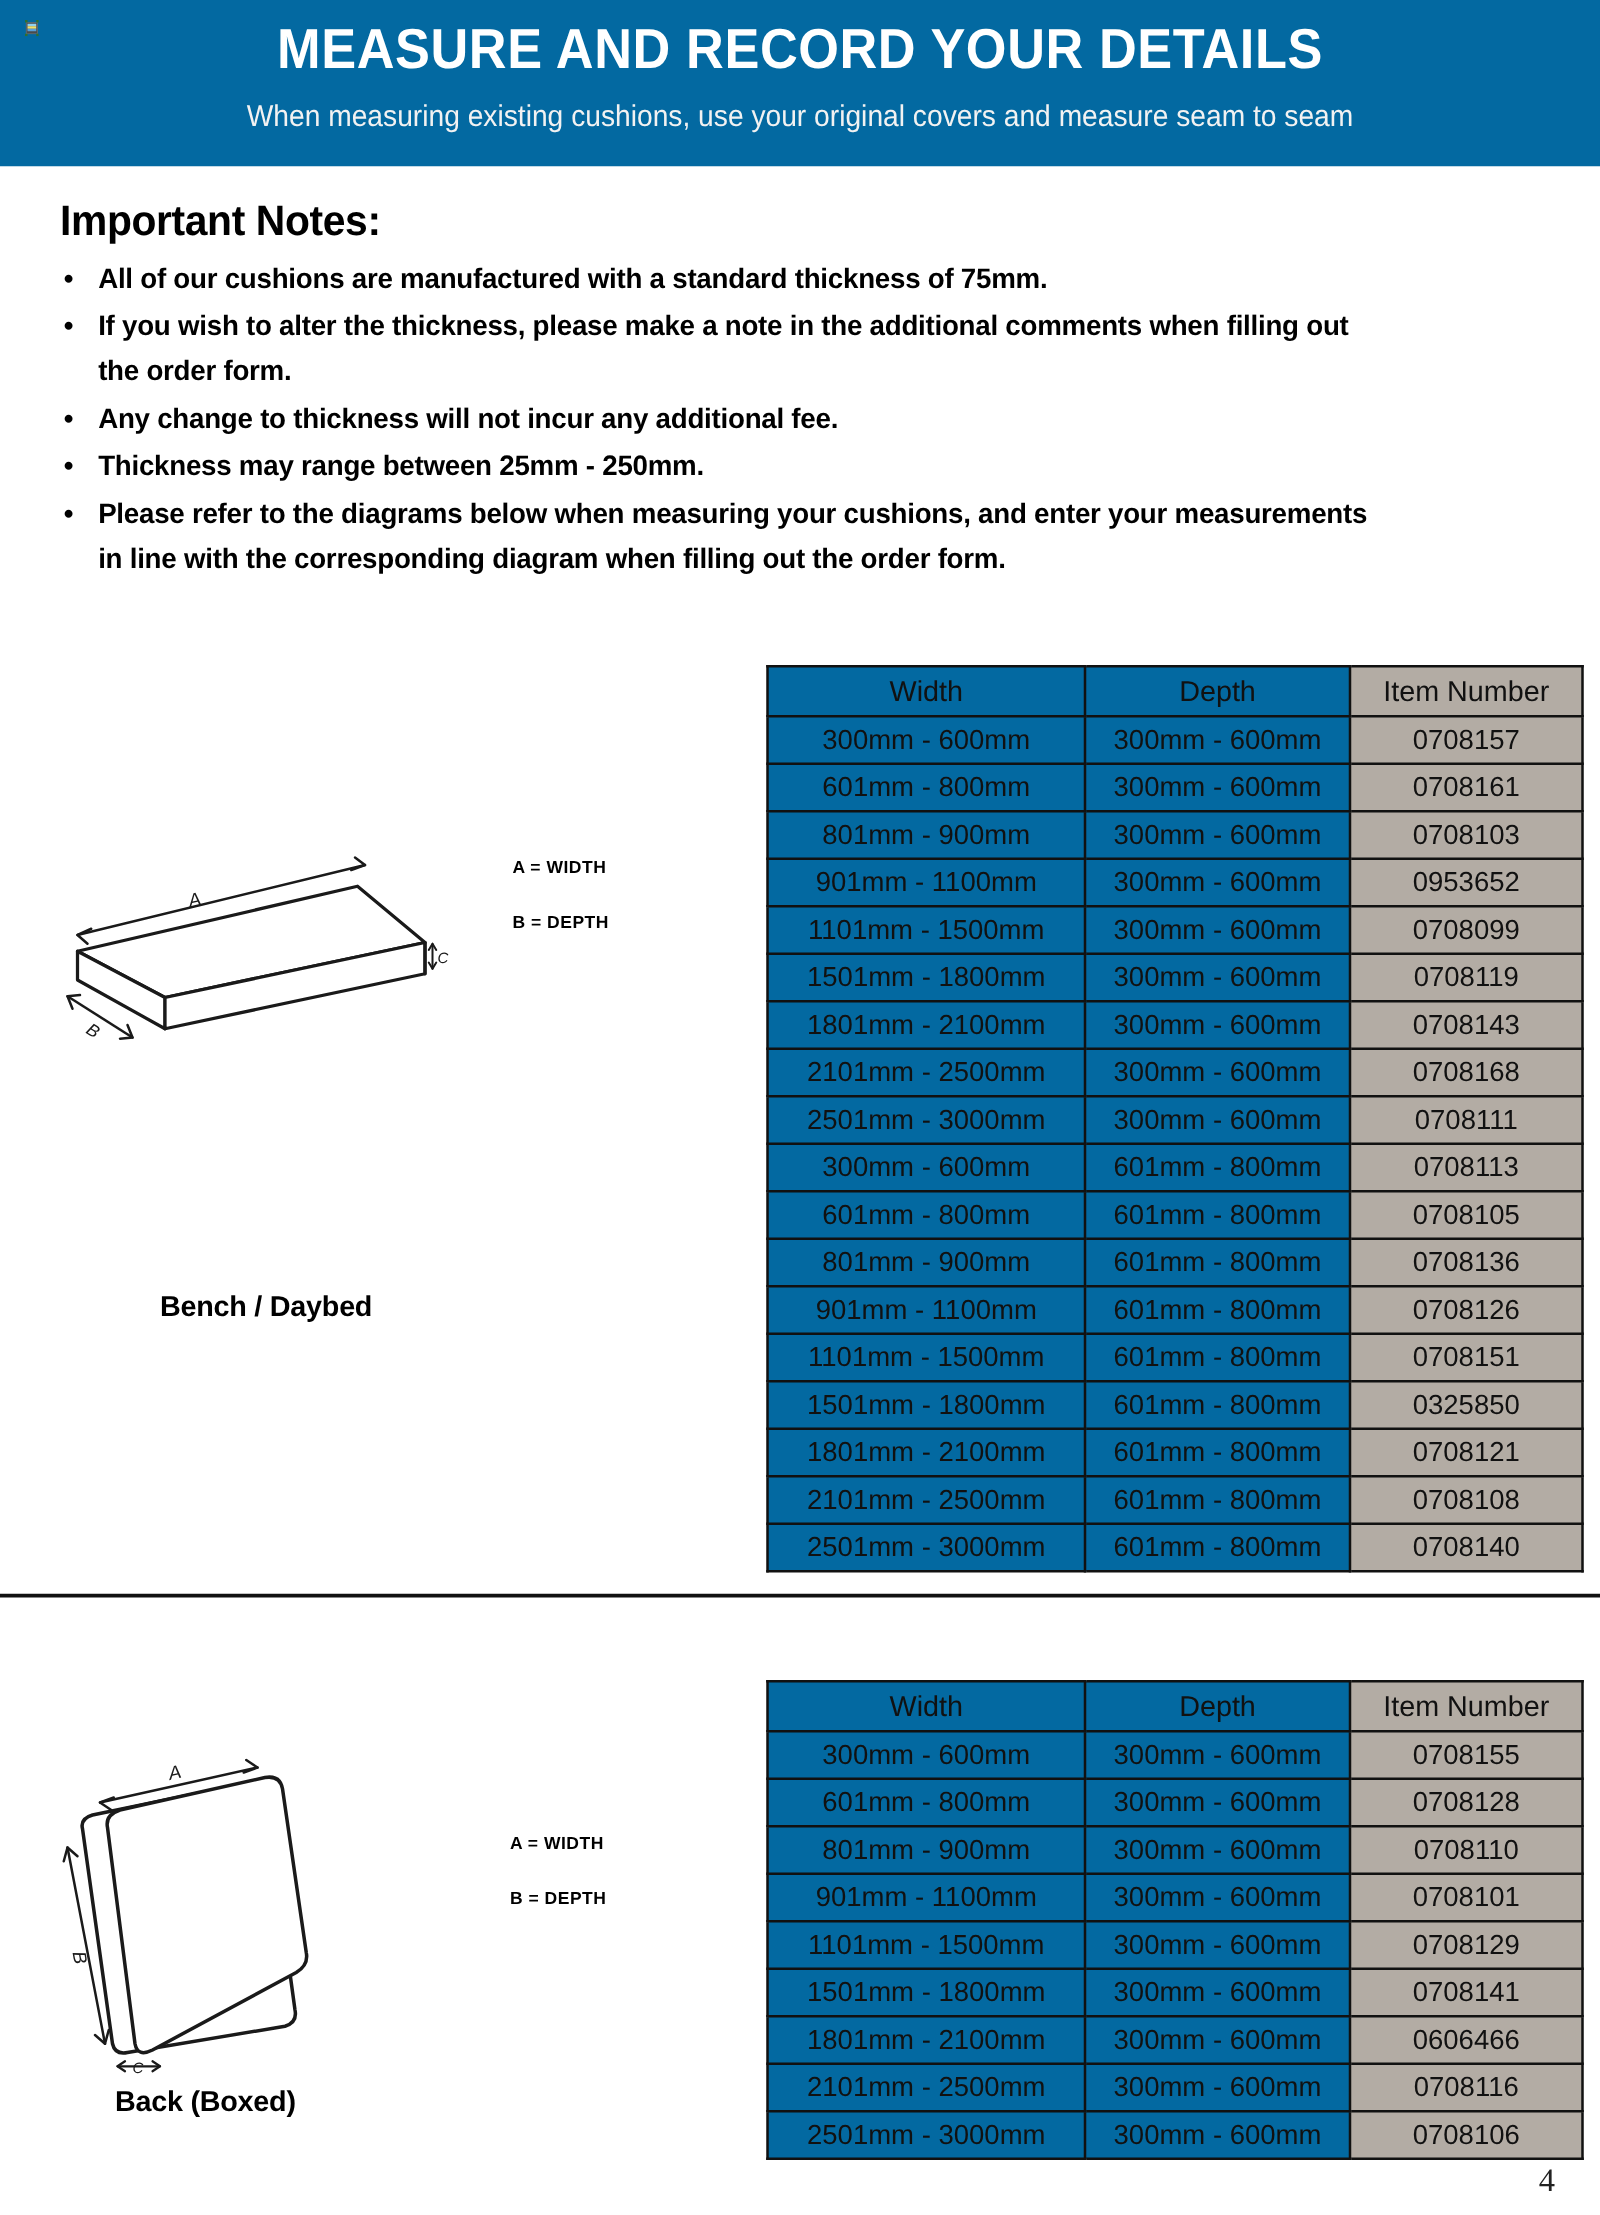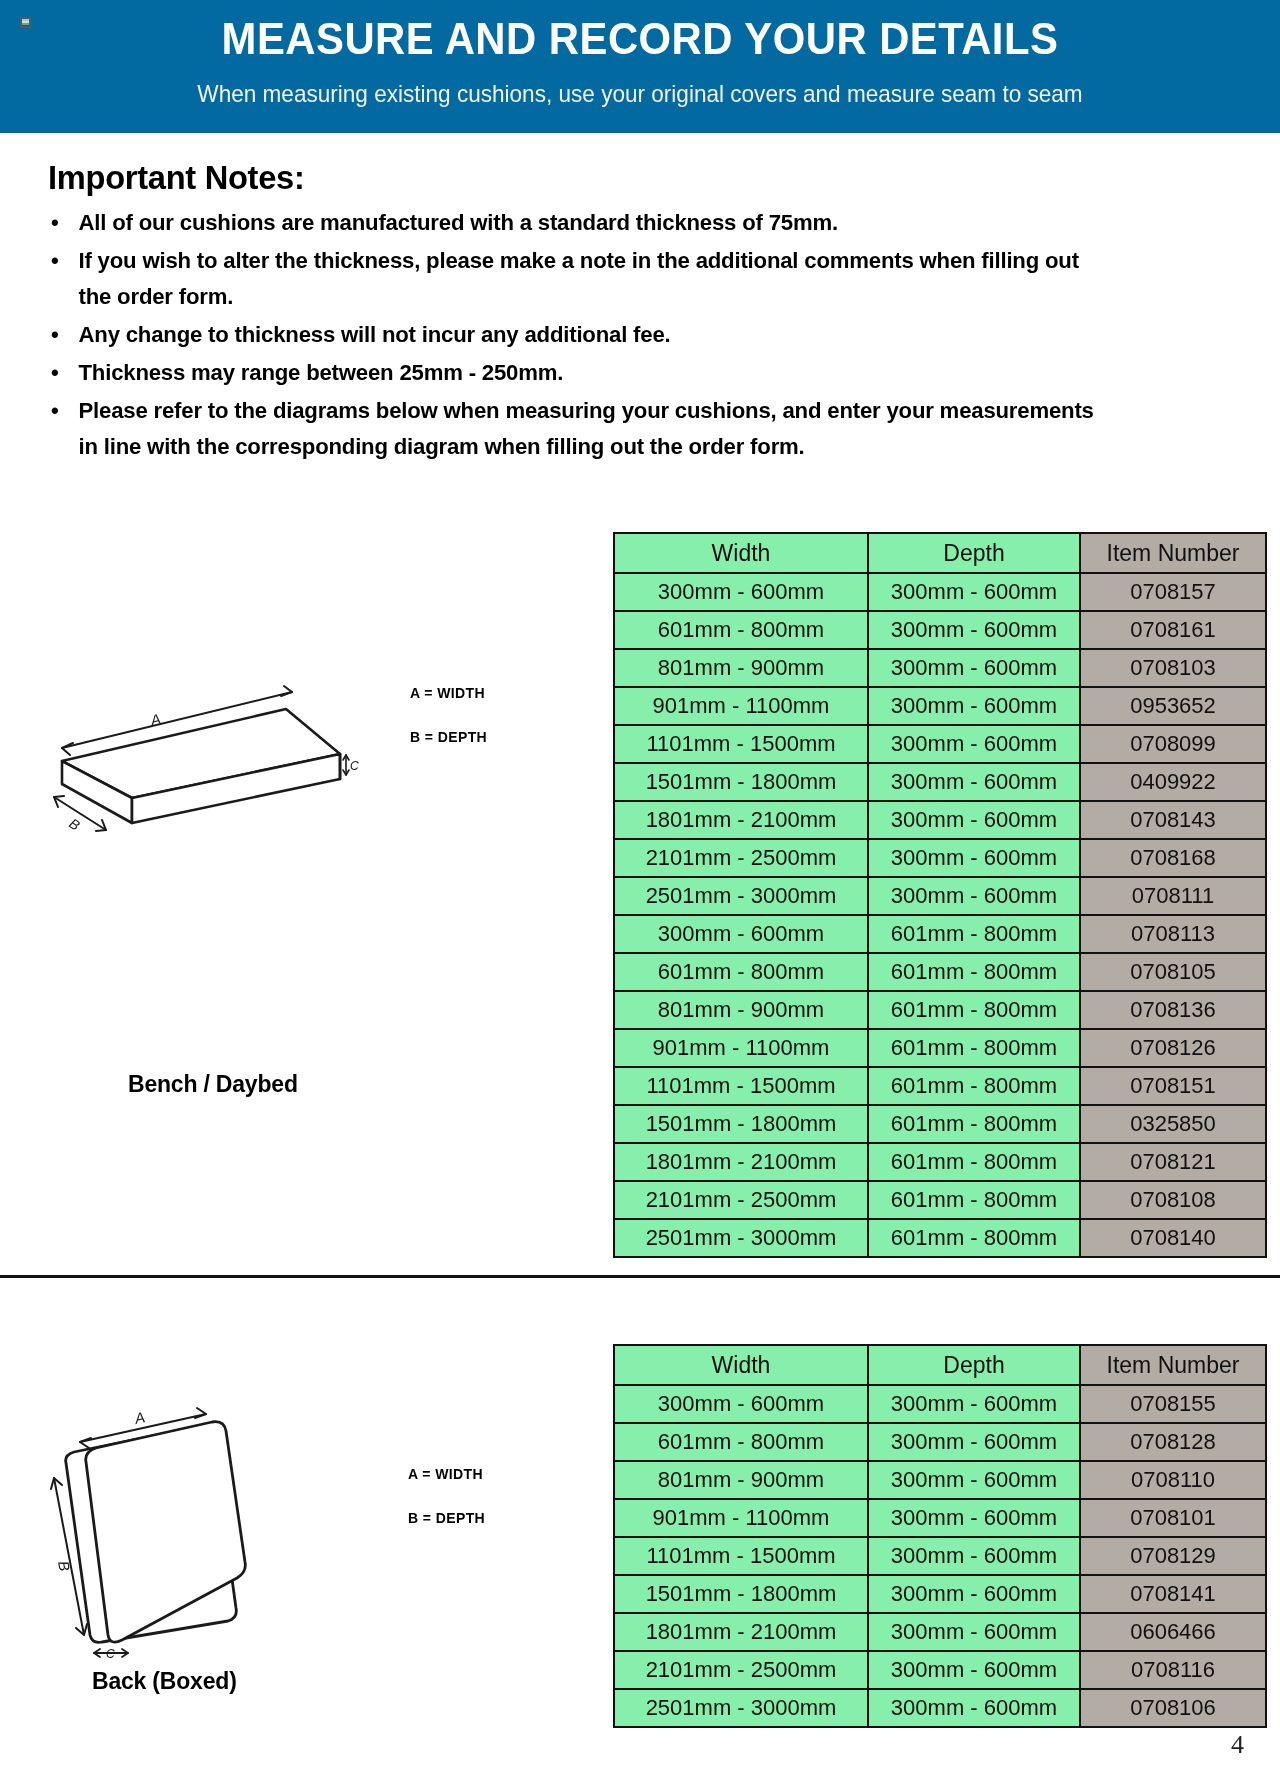--- a/index.html
+++ b/index.html
@@ -153,21 +153,21 @@
   .spec-table th {
     font-weight: 400;
     font-size: 23px;
     height: 38px;
     line-height: 38px;
   }
   .col-width  { width: 252px; }
   .col-depth  { width: 210px; }
   .col-item   { width: 184px; }
   .cell-item  { background: #b3aca4; }
-  .cell-plain { background: #86efac; margin-top: 24px; }
+  .cell-plain { background: #0369a1; margin-top: 24px; }
 
   #table-1 { left: 613px; top: 532px; }
   #table-2 { left: 613px; top: 1344px; }
 
   
   .page-number {
     position: absolute;
     right: 36px;
     bottom: 12px;
     font-family: "Liberation Serif", serif;
@@ -245,21 +245,21 @@
     <text x="28" y="166" font-family="Liberation Sans, sans-serif" font-size="14" font-style="italic" fill="#1a1a1a" transform="rotate(32 28 166)">B</text>
 
     <g stroke="#1a1a1a" stroke-width="1.6" fill="none" stroke-linecap="round">
       <line x1="306" y1="95" x2="306" y2="115"></line>
       <path d="M306 95 L303 100 M306 95 L309 100"></path>
       <path d="M306 115 L303 110 M306 115 L309 110"></path>
     </g>
     <text x="310" y="110" font-family="Liberation Sans, sans-serif" font-size="12" font-style="italic" fill="#1a1a1a">C</text>
   </svg>
 </div>
-<div class="diagram-caption" style="left:128px; top:1071px;text-align:center;">Bench / Daybed</div>
+<div class="diagram-caption" style="left:128px; top:1032px;text-align:center;">Bench / Daybed</div>
 <div class="legend-line" style="left:410px; top:685px;">A = WIDTH</div>
 <div class="legend-line" style="left:410px; top:729px;">B = DEPTH</div>
 
 <table class="spec-table" id="table-1">
   <thead>
     <tr>
       <th class="col-width cell-plain">Width</th>
       <th class="col-depth cell-plain">Depth</th>
       <th class="col-item cell-item">Item Number</th>
     </tr>
@@ -286,21 +286,21 @@
       <td class="cell-item">0953652</td>
     </tr>
     <tr>
       <td class="cell-plain">1101mm - 1500mm</td>
       <td class="cell-plain">300mm - 600mm</td>
       <td class="cell-item">0708099</td>
     </tr>
     <tr>
       <td class="cell-plain">1501mm - 1800mm</td>
       <td class="cell-plain">300mm - 600mm</td>
-      <td class="cell-item">0409922</td>
+      <td class="cell-item">0708119</td>
     </tr>
     <tr>
       <td class="cell-plain">1801mm - 2100mm</td>
       <td class="cell-plain">300mm - 600mm</td>
       <td class="cell-item">0708143</td>
     </tr>
     <tr>
       <td class="cell-plain">2101mm - 2500mm</td>
       <td class="cell-plain">300mm - 600mm</td>
       <td class="cell-item">0708168</td>

